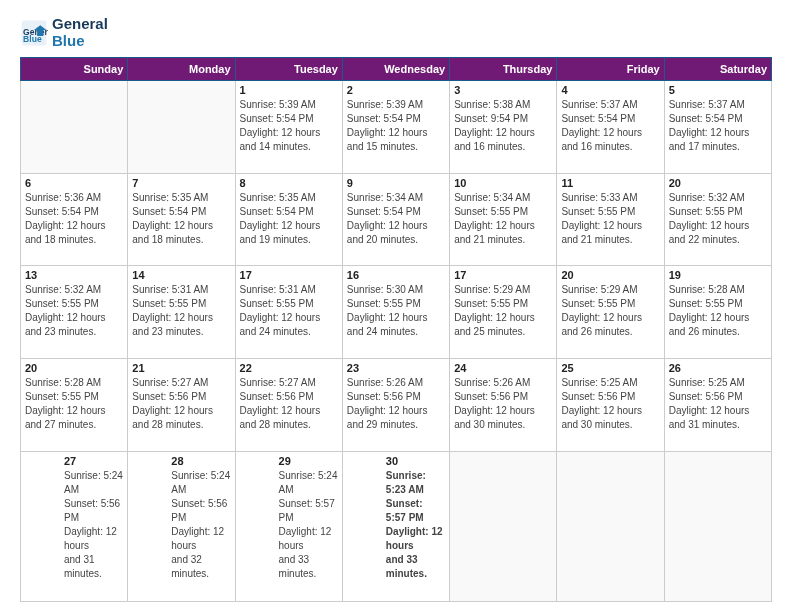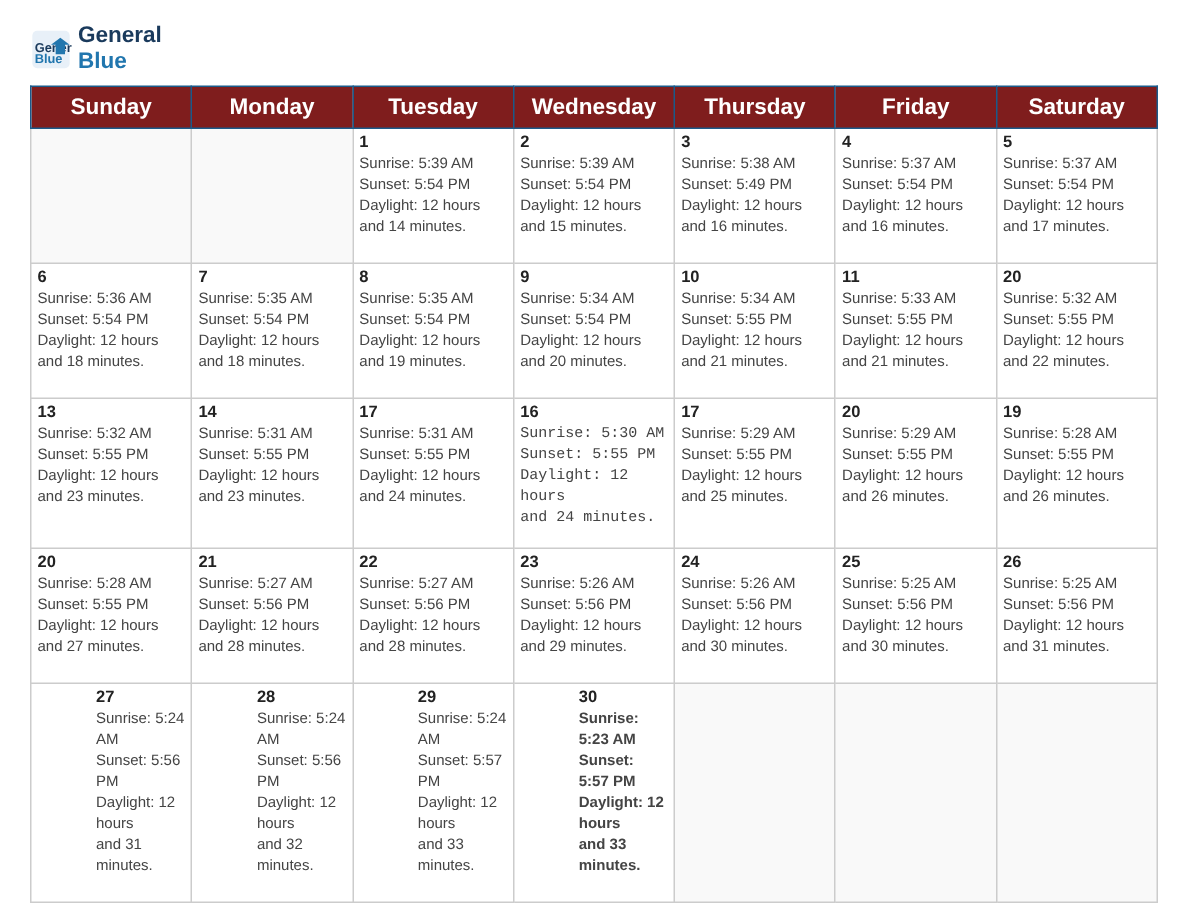--- a/index.html
+++ b/index.html
@@ -53,26 +53,26 @@
       color: #444;
     }
     .calendar {
       flex: 1;
       border: 1px solid #ccc;
       border-collapse: collapse;
       width: 100%;
       table-layout: fixed;
     }
     .calendar th {
-      background: #7f1d1d;
+      background: #701a75;
       color: #fff;
-      font-size: 15px;
+      font-size: 11px;
       font-weight: bold;
       padding: 5px 4px;
-      text-align: center;
+      text-align: right;
       border: 1px solid #1a5a8a;
     }
     .calendar td {
       vertical-align: top;
       border: 1px solid #ccc;
       padding: 3px 4px;
       font-size: 9px;
       color: #333;
       height: 82px;
       width: calc(100% / 7);
@@ -146,21 +146,21 @@
           <td>
             <div class="day-num">2</div>
             <div class="day-info" style="white-space: pre-line;">Sunrise: 5:39 AM
 Sunset: 5:54 PM
 Daylight: 12 hours
 and 15 minutes.</div>
           </td>
           <td>
             <div class="day-num">3</div>
             <div class="day-info" style="white-space: pre-line;">Sunrise: 5:38 AM
-Sunset: 5:49 PM
+Sunset: 9:54 PM
 Daylight: 12 hours
 and 16 minutes.</div>
           </td>
           <td>
             <div class="day-num">4</div>
             <div class="day-info" style="white-space: pre-line;">Sunrise: 5:37 AM
 Sunset: 5:54 PM
 Daylight: 12 hours
 and 16 minutes.</div>
           </td>
@@ -240,21 +240,21 @@
           </td>
           <td>
             <div class="day-num">17</div>
             <div class="day-info" style="white-space: pre-line;">Sunrise: 5:31 AM
 Sunset: 5:55 PM
 Daylight: 12 hours
 and 24 minutes.</div>
           </td>
           <td>
             <div class="day-num">16</div>
-            <div class="day-info" style="white-space: pre-line; font-family: Liberation Mono, monospace;">Sunrise: 5:30 AM
+            <div class="day-info" style="white-space: pre-line;">Sunrise: 5:30 AM
 Sunset: 5:55 PM
 Daylight: 12 hours
 and 24 minutes.</div>
           </td>
           <td>
             <div class="day-num">17</div>
             <div class="day-info" style="white-space: pre-line;">Sunrise: 5:29 AM
 Sunset: 5:55 PM
 Daylight: 12 hours
 and 25 minutes.</div>

